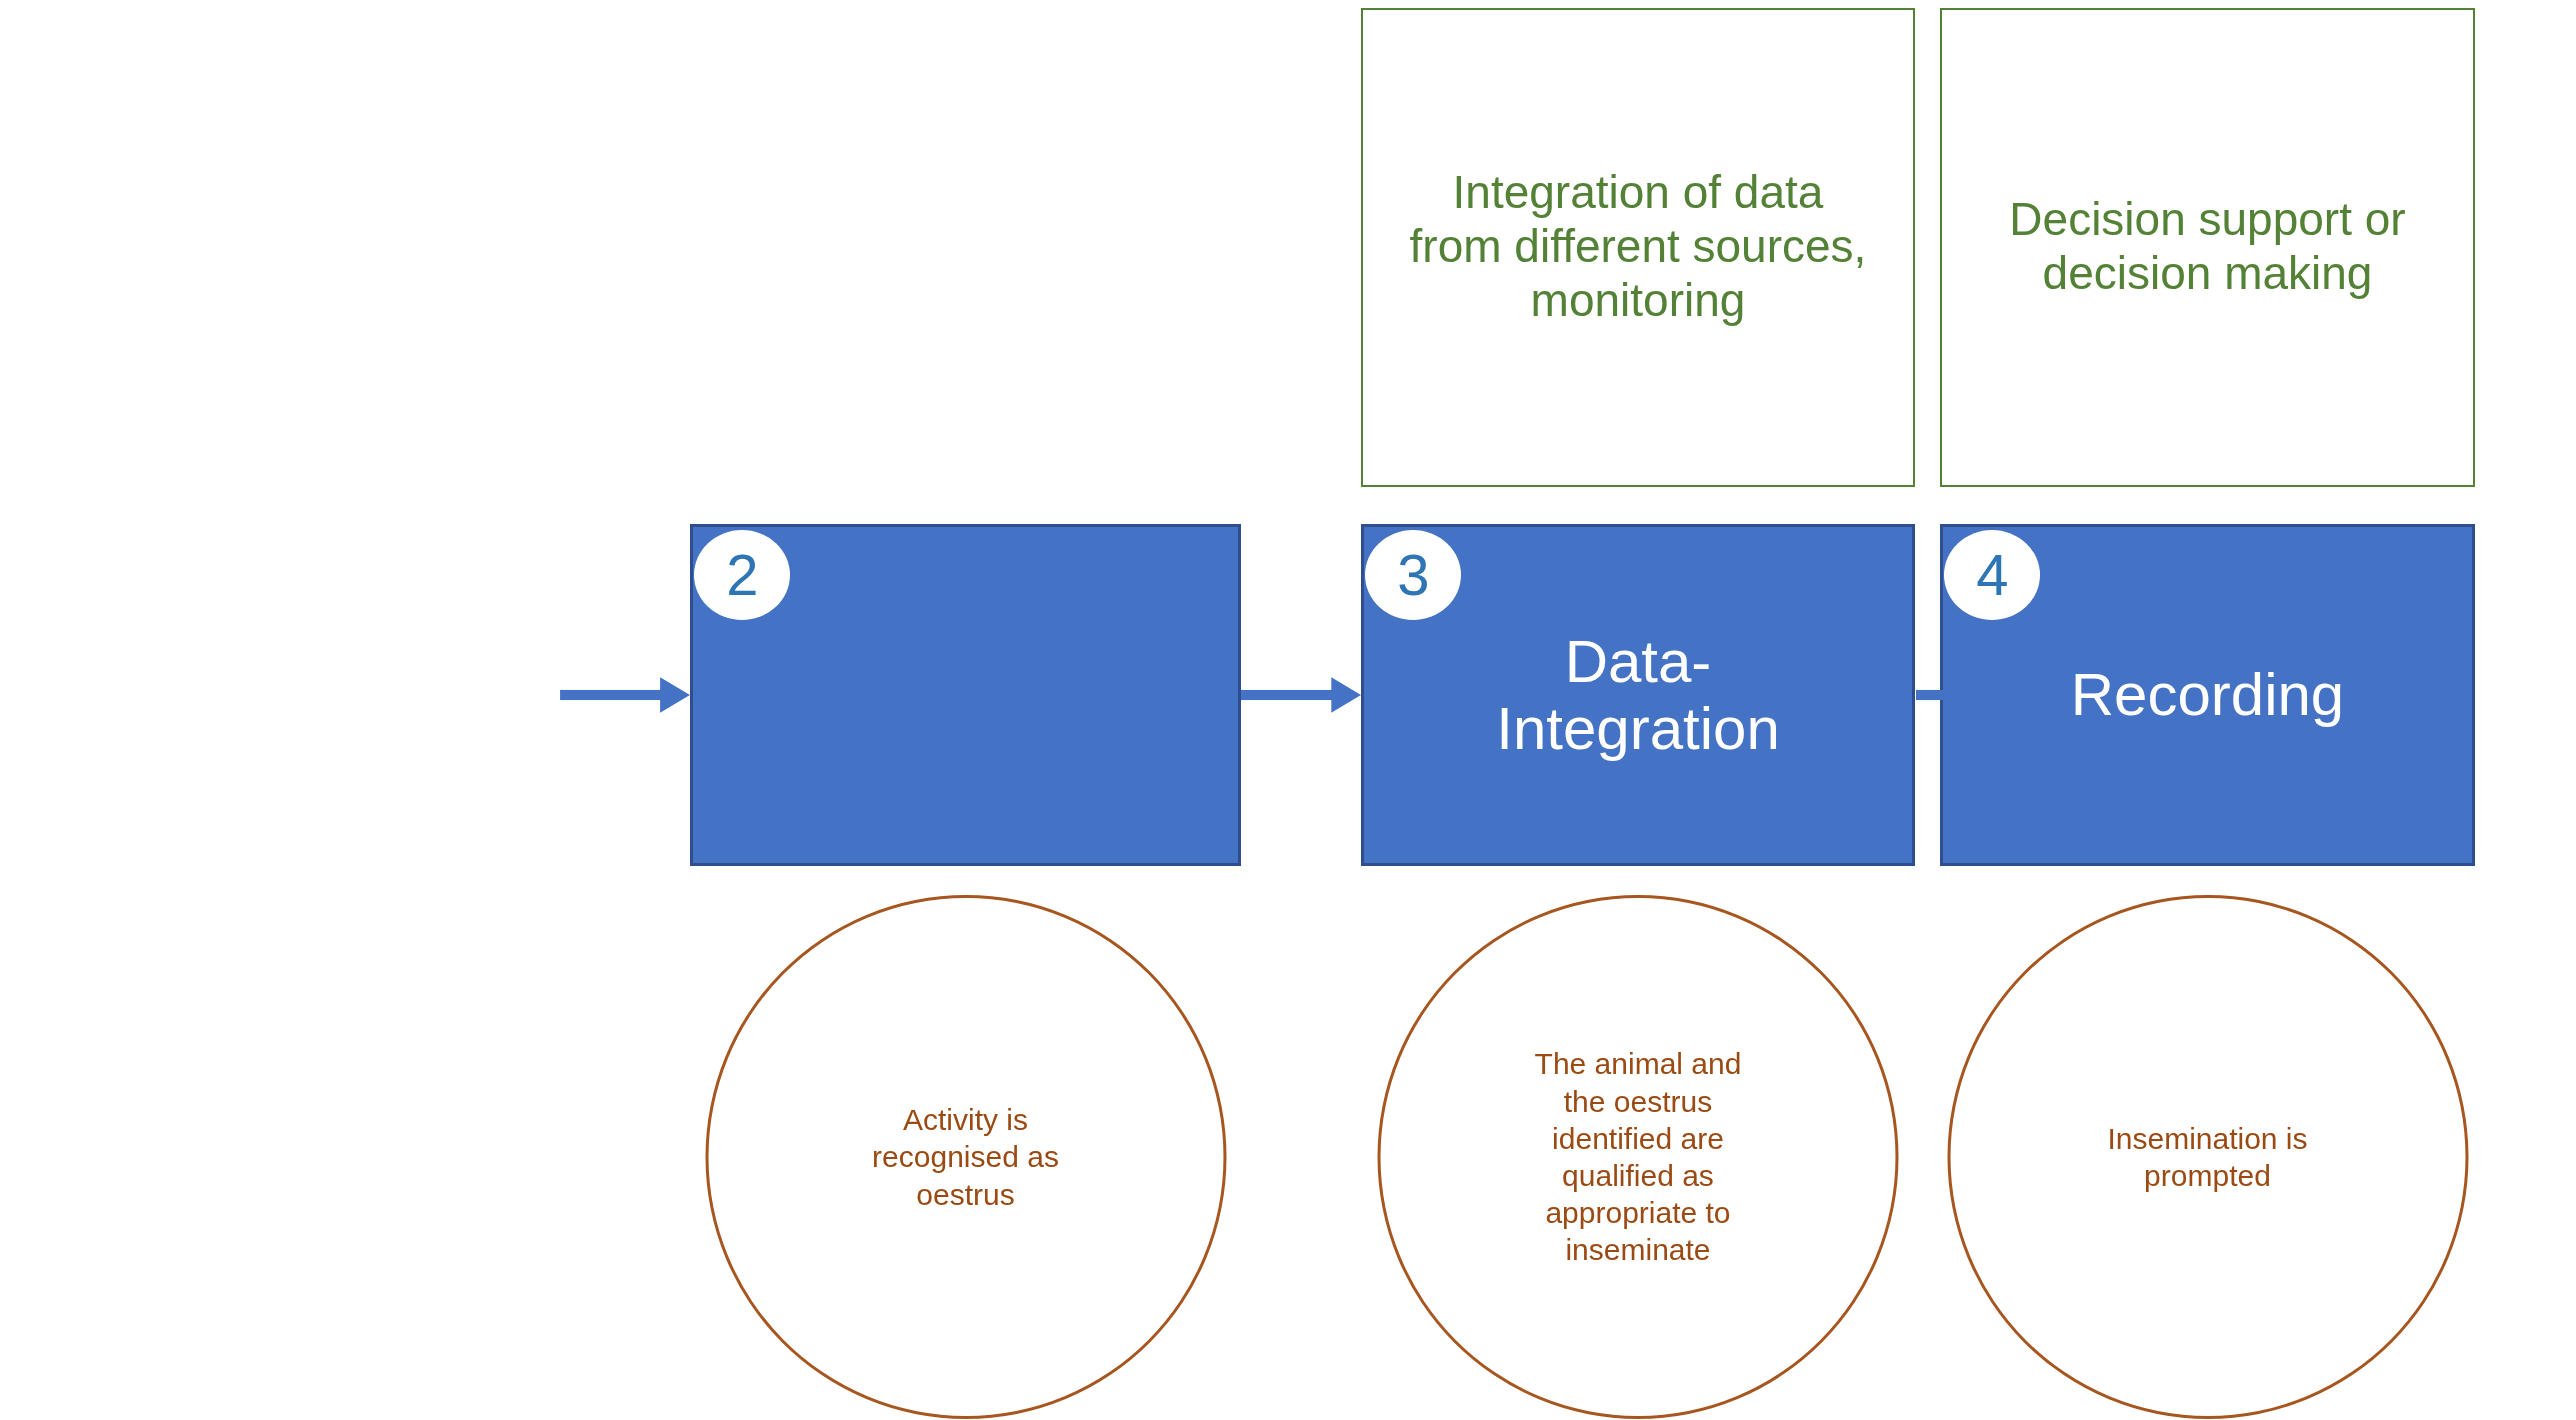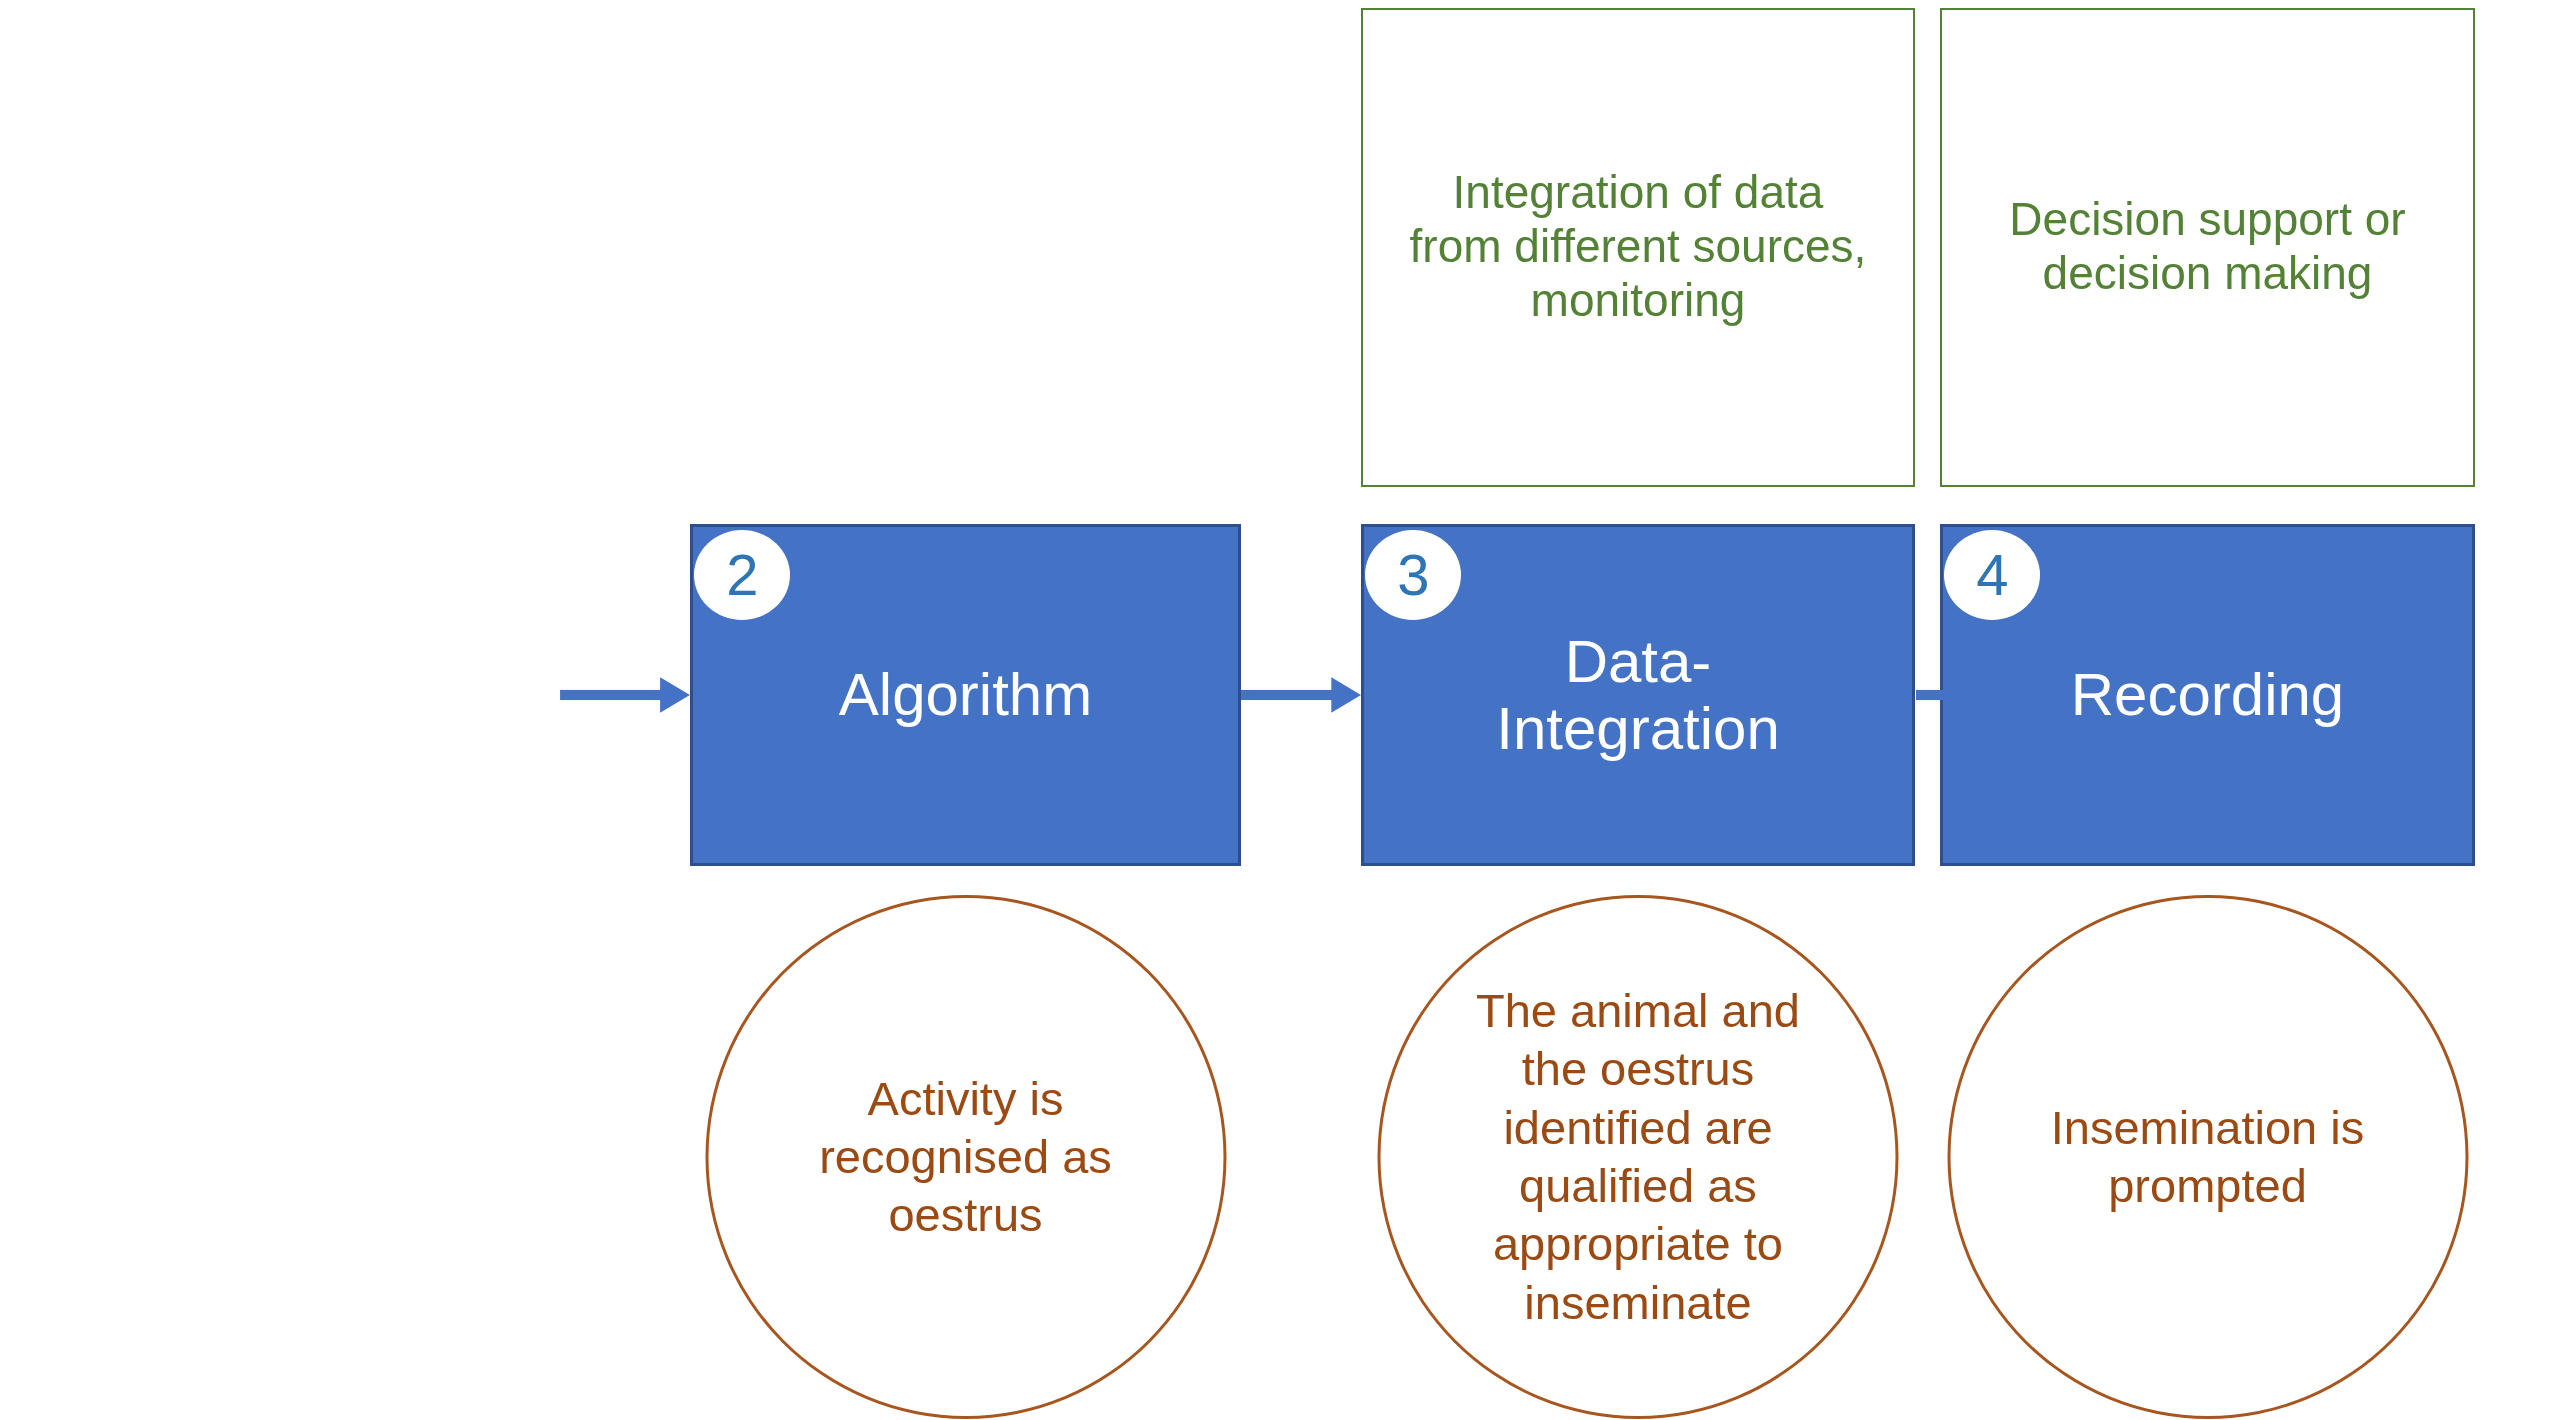--- a/index.html
+++ b/index.html
@@ -57,41 +57,40 @@
     transform:translateX(-50%);
     width:521px;height:524px;
     background:#ffffff;
     border:3.2px solid #A6561E;
     border-radius:50%;
     box-sizing:border-box;
     display:flex;align-items:center;justify-content:center;
   }
   .outcome-text{
     color:#9A4A12;
-    font-size:47px;line-height:1.24;
+    font-size:30px;line-height:1.24;
     text-align:center;white-space:pre-line;
     padding:0 25px;
   }
 
   
   .arrow{position:absolute;top:657px;}
   .arrow .shape{fill:#4472C4;}
 </style>
 </head>
 <body>
 
 <div class="canvas">
 
 
   <div class="col" style="left:690px;width:551px;">
     <div class="stage-box">
       <div class="badge">
         <span class="badge-num">2</span>
       </div>
-      <div class="stage-label">Algorithm</div>
     </div>
     <div class="outcome-circle">
       <div class="outcome-text">Activity is
 recognised as
 oestrus</div>
     </div>
   </div>
 
   <div class="col" style="left:1361px;width:554px;">
     <div class="desc-box">

